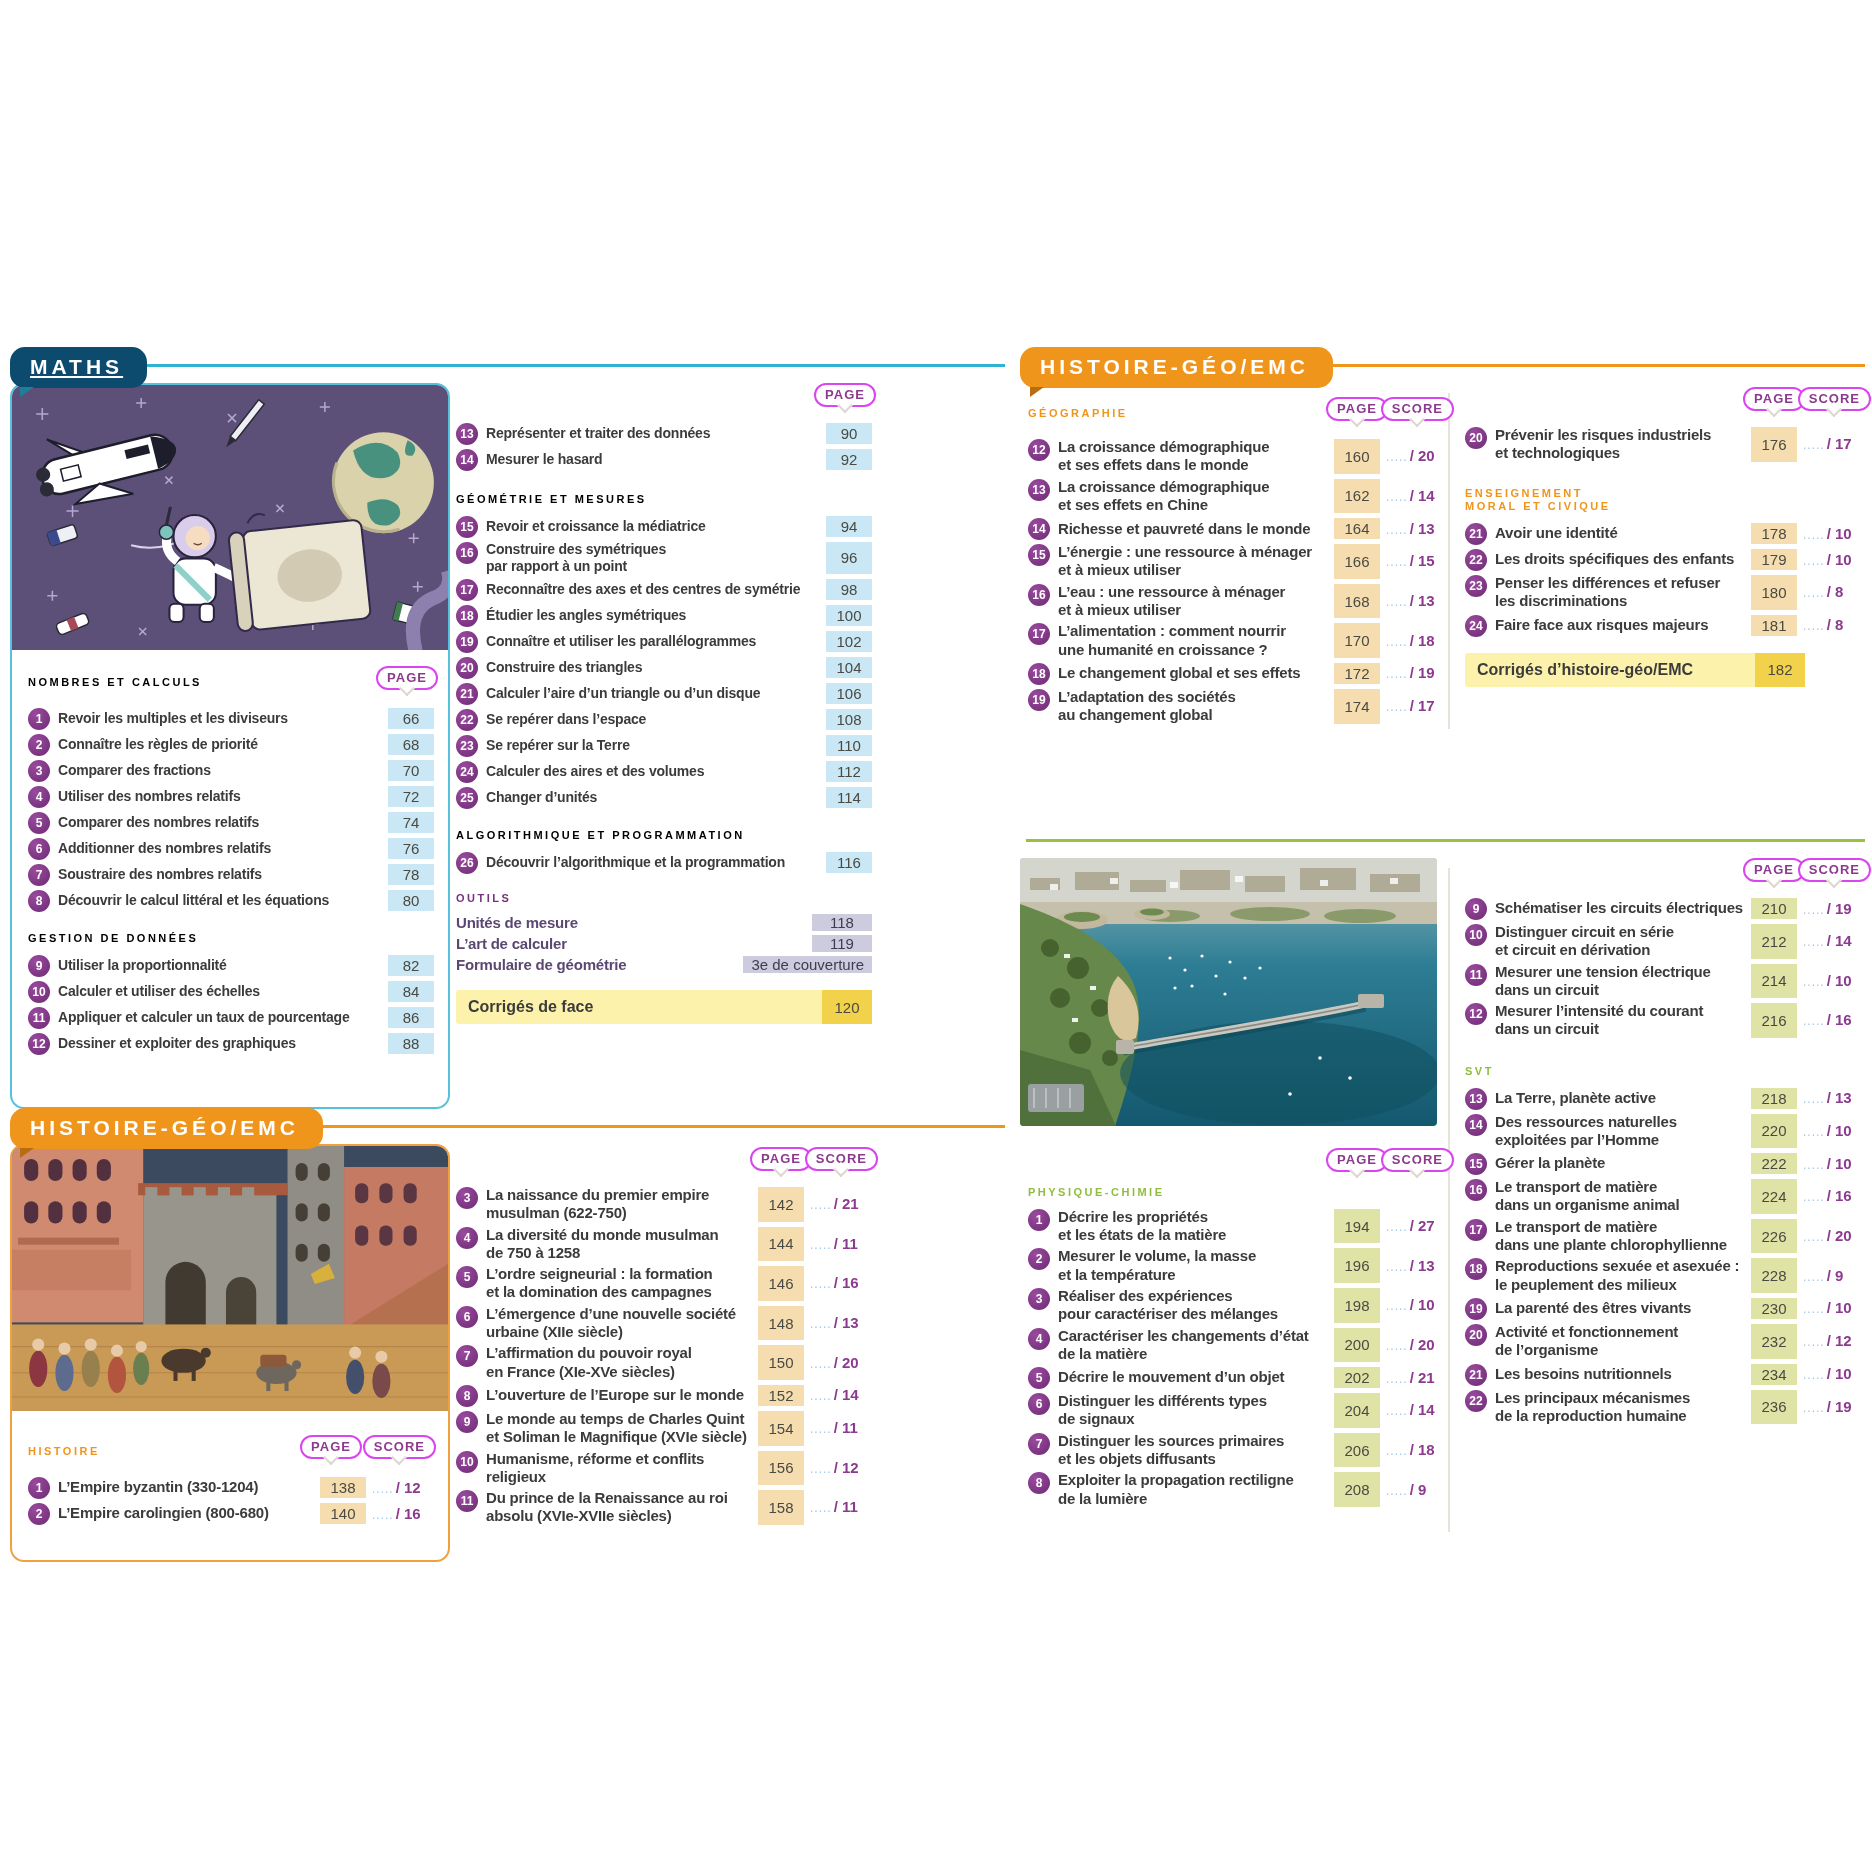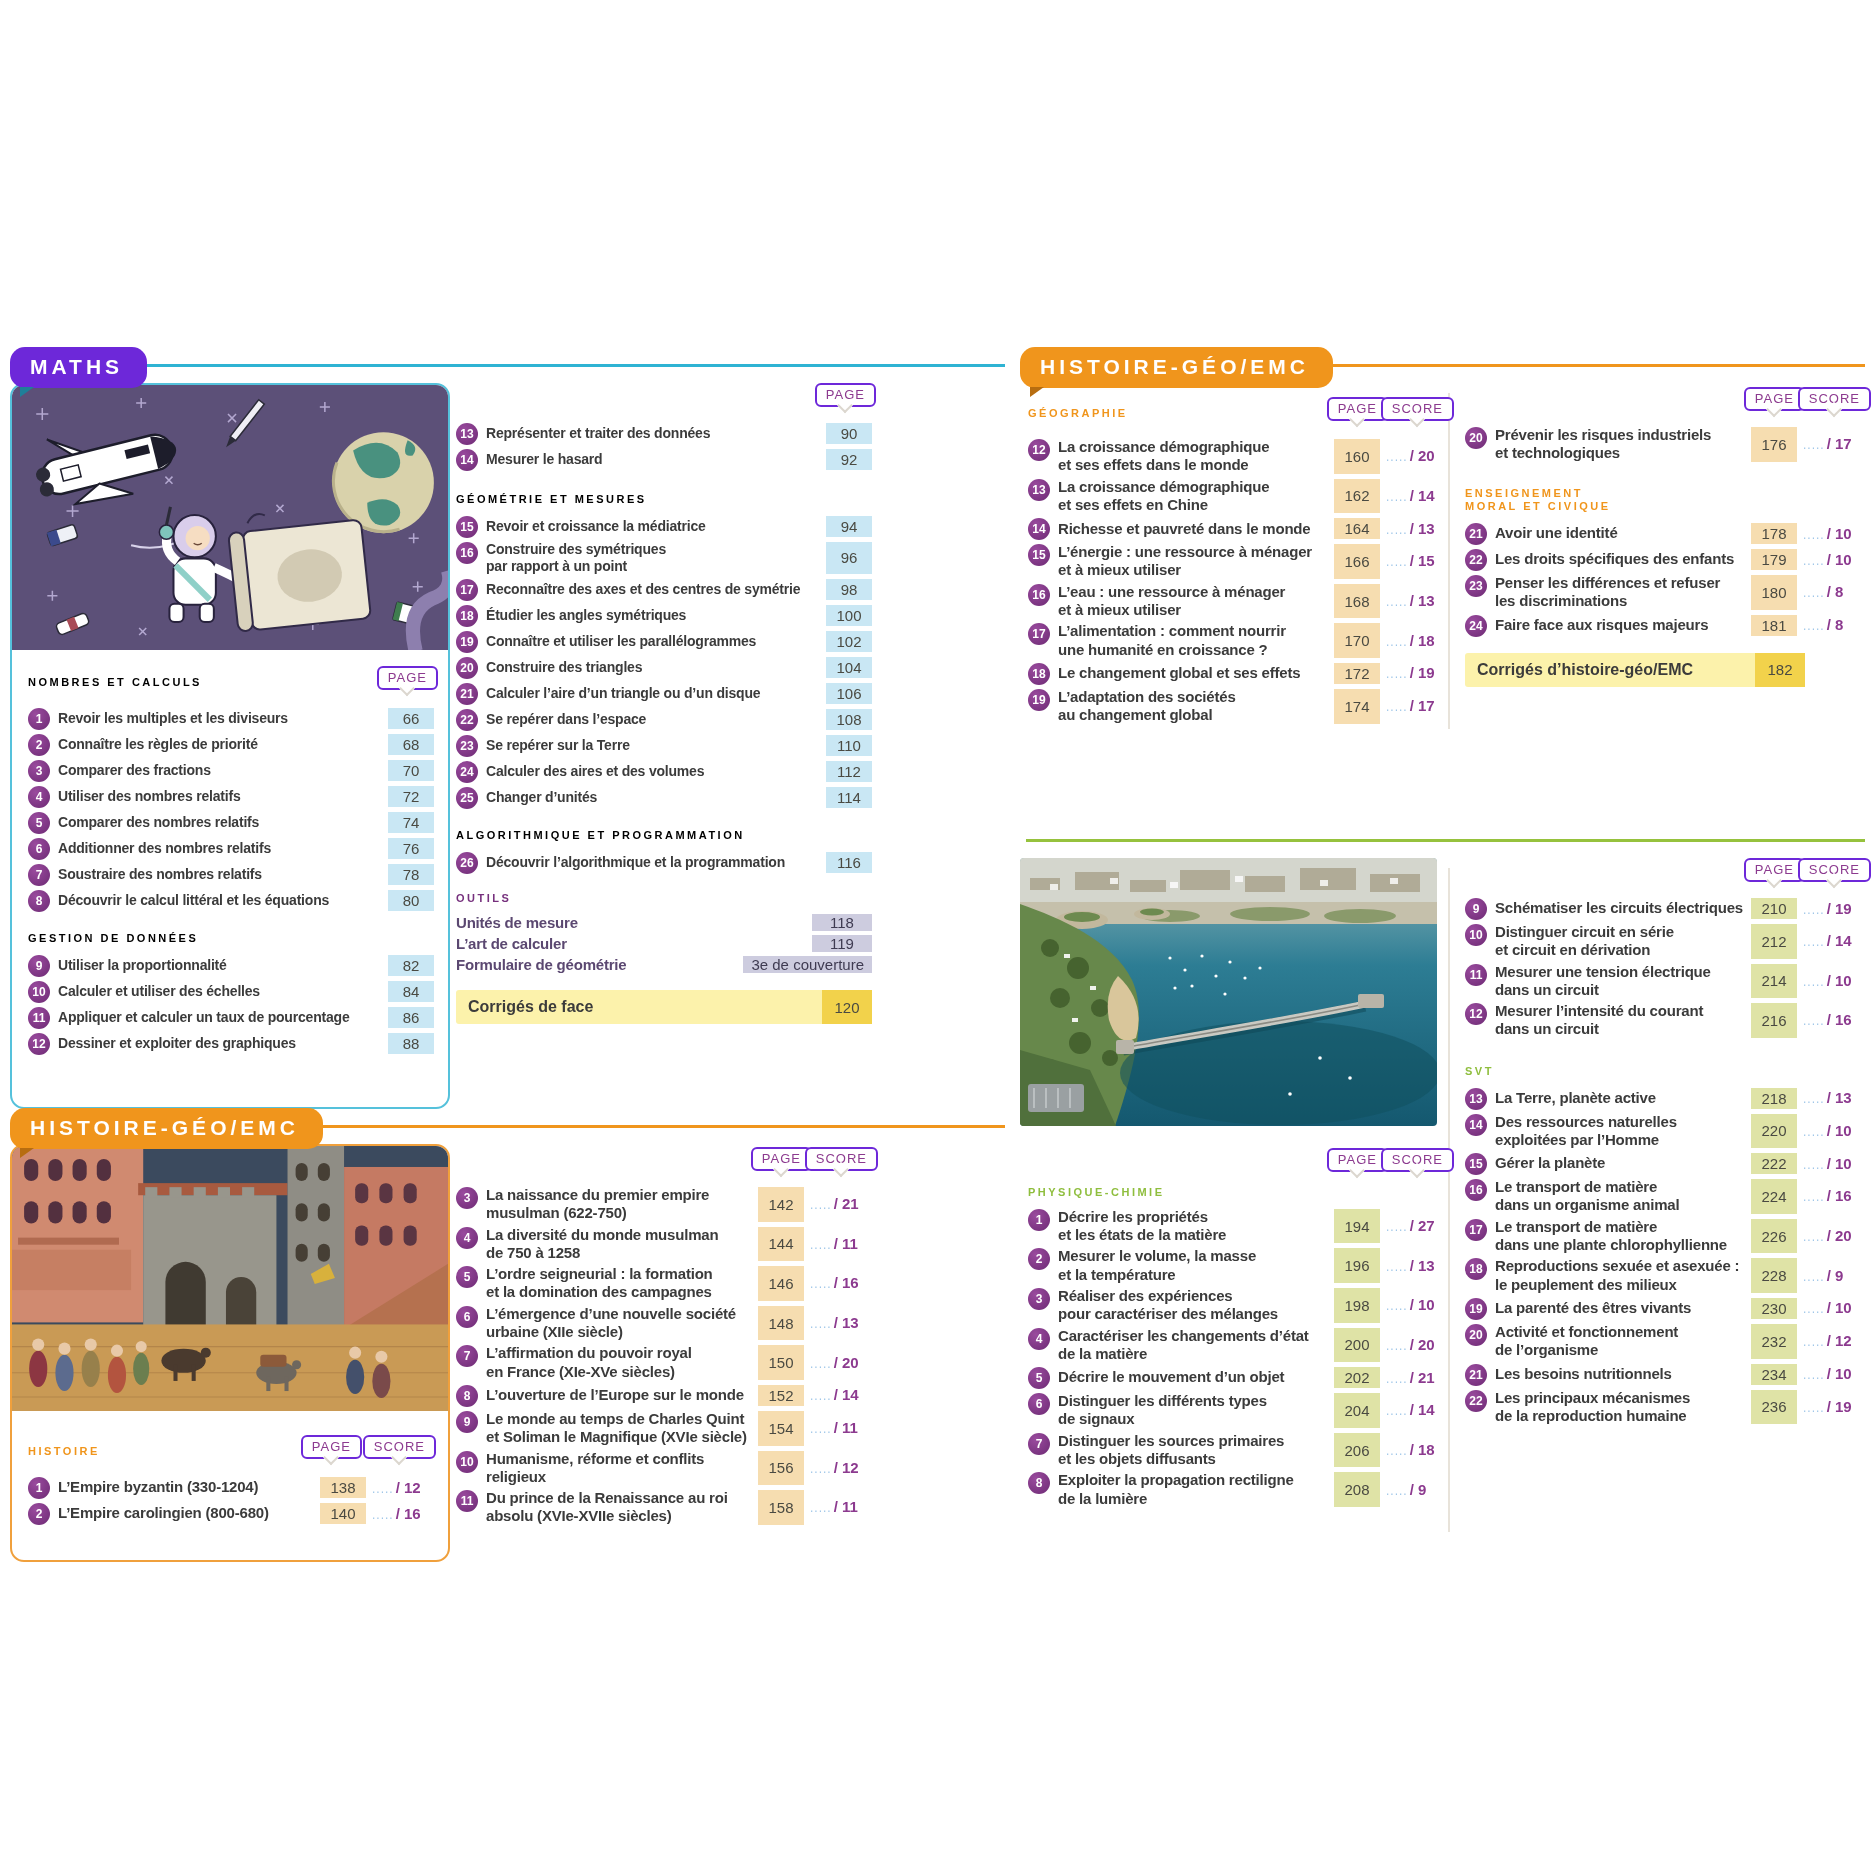--- a/index.html
+++ b/index.html
@@ -10,21 +10,21 @@
   #maths{left:10px;top:347px;width:995px;height:762px;}
   #hist-top{left:1020px;top:347px;width:845px;height:430px;}
   #hist-bottom{left:10px;top:1108px;width:995px;height:454px;}
   #sciences{left:1020px;top:822px;width:845px;height:748px;}
 
   .tab-line{position:absolute;top:17px;left:6px;right:0;height:3px;z-index:0;}
   .tab{position:absolute;top:0;left:0;display:inline-block;color:#fff;font-weight:700;
        font-size:21px;letter-spacing:4px;padding:8px 24px 9px 20px;border-radius:15px;z-index:3;white-space:nowrap;}
   .tab::after{content:'';position:absolute;left:10px;bottom:-9px;width:0;height:0;
        border-style:solid;border-width:10px 14px 0 0;border-color:var(--notch,transparent) transparent transparent transparent;z-index:-1;}
-  .bg-cyan{background:#6d28d9;--notch:#1f7f99;}
+  .bg-cyan{background:#0c4a6e;text-decoration:underline;--notch:#1f7f99;}
   .bg-orange{background:#f0951c;--notch:#b76d10;}
   .bg-green{background:#96c23d;--notch:#6f9a2b;}
   .ln-cyan{background:#2fb3d3;}
   .ln-orange{background:#f0951c;}
   .ln-green{background:#96c23d;}
 
   .card{position:absolute;left:0;background:#fff;border-radius:14px;overflow:hidden;}
   .cyan-card{top:36px;width:436px;height:722px;border:2px solid #55c1db;}
   .orange-card{top:36px;width:436px;height:414px;border:2px solid #f0a03c;}
   .card svg.illu{display:block;width:100%;height:265px;}
@@ -40,22 +40,22 @@
   .vdiv{position:absolute;width:2px;background:#e8e3da;}
   #hist-top .vdiv{left:428px;top:46px;height:336px;}
   #sciences .vdiv{left:428px;top:46px;height:664px;}
 
   .sec-h{font-size:11px;font-weight:700;letter-spacing:2.5px;margin:14px 0 8px 0;white-space:pre-line;line-height:1.25;}
   .c-cyan{color:#000000;} .c-orange{color:#f0951c;} .c-purple{color:#76307d;} .c-green{color:#8fbe3e;}
 
   .col-head{position:relative;height:38px;margin-top:10px;}
   .col-head .sec-h{position:absolute;left:0;top:10px;margin:0;}
   .bubble-row{position:relative;height:36px;}
-  .bubble{position:absolute;top:0;background:#fff;border:2px solid #6d28d9;border-radius:6px;
-          color:#8c3a8f;font-weight:400;font-size:13px;letter-spacing:1px;padding:2px 9px 3px;z-index:2;white-space:nowrap;}
+  .bubble{position:absolute;top:0;background:#fff;border:2px solid #d946ef;border-radius:12px;
+          color:#8c3a8f;font-weight:700;font-size:13px;letter-spacing:1px;padding:2px 9px 3px;z-index:2;white-space:nowrap;}
   .bubble::after{content:'';position:absolute;left:50%;bottom:-6px;width:9px;height:9px;background:#fff;
           border-right:2px solid #dcd7cf;border-bottom:2px solid #dcd7cf;transform:translateX(-50%) rotate(45deg);}
   .bub-page-solo{right:-4px;}
   .bub-page{right:60px;}
   .bub-score{right:-6px;}
   .orange-card .bub-page{right:72px;} .orange-card .bub-score{right:-2px;}
 
   .row{display:flex;align-items:center;margin:3px 0;}
   .num{flex:0 0 22px;height:22px;border-radius:50%;background:radial-gradient(circle at 35% 30%,#9a4b9e,#6d2a74);
        color:#fff;font-size:12px;font-weight:700;display:flex;align-items:center;justify-content:center;

